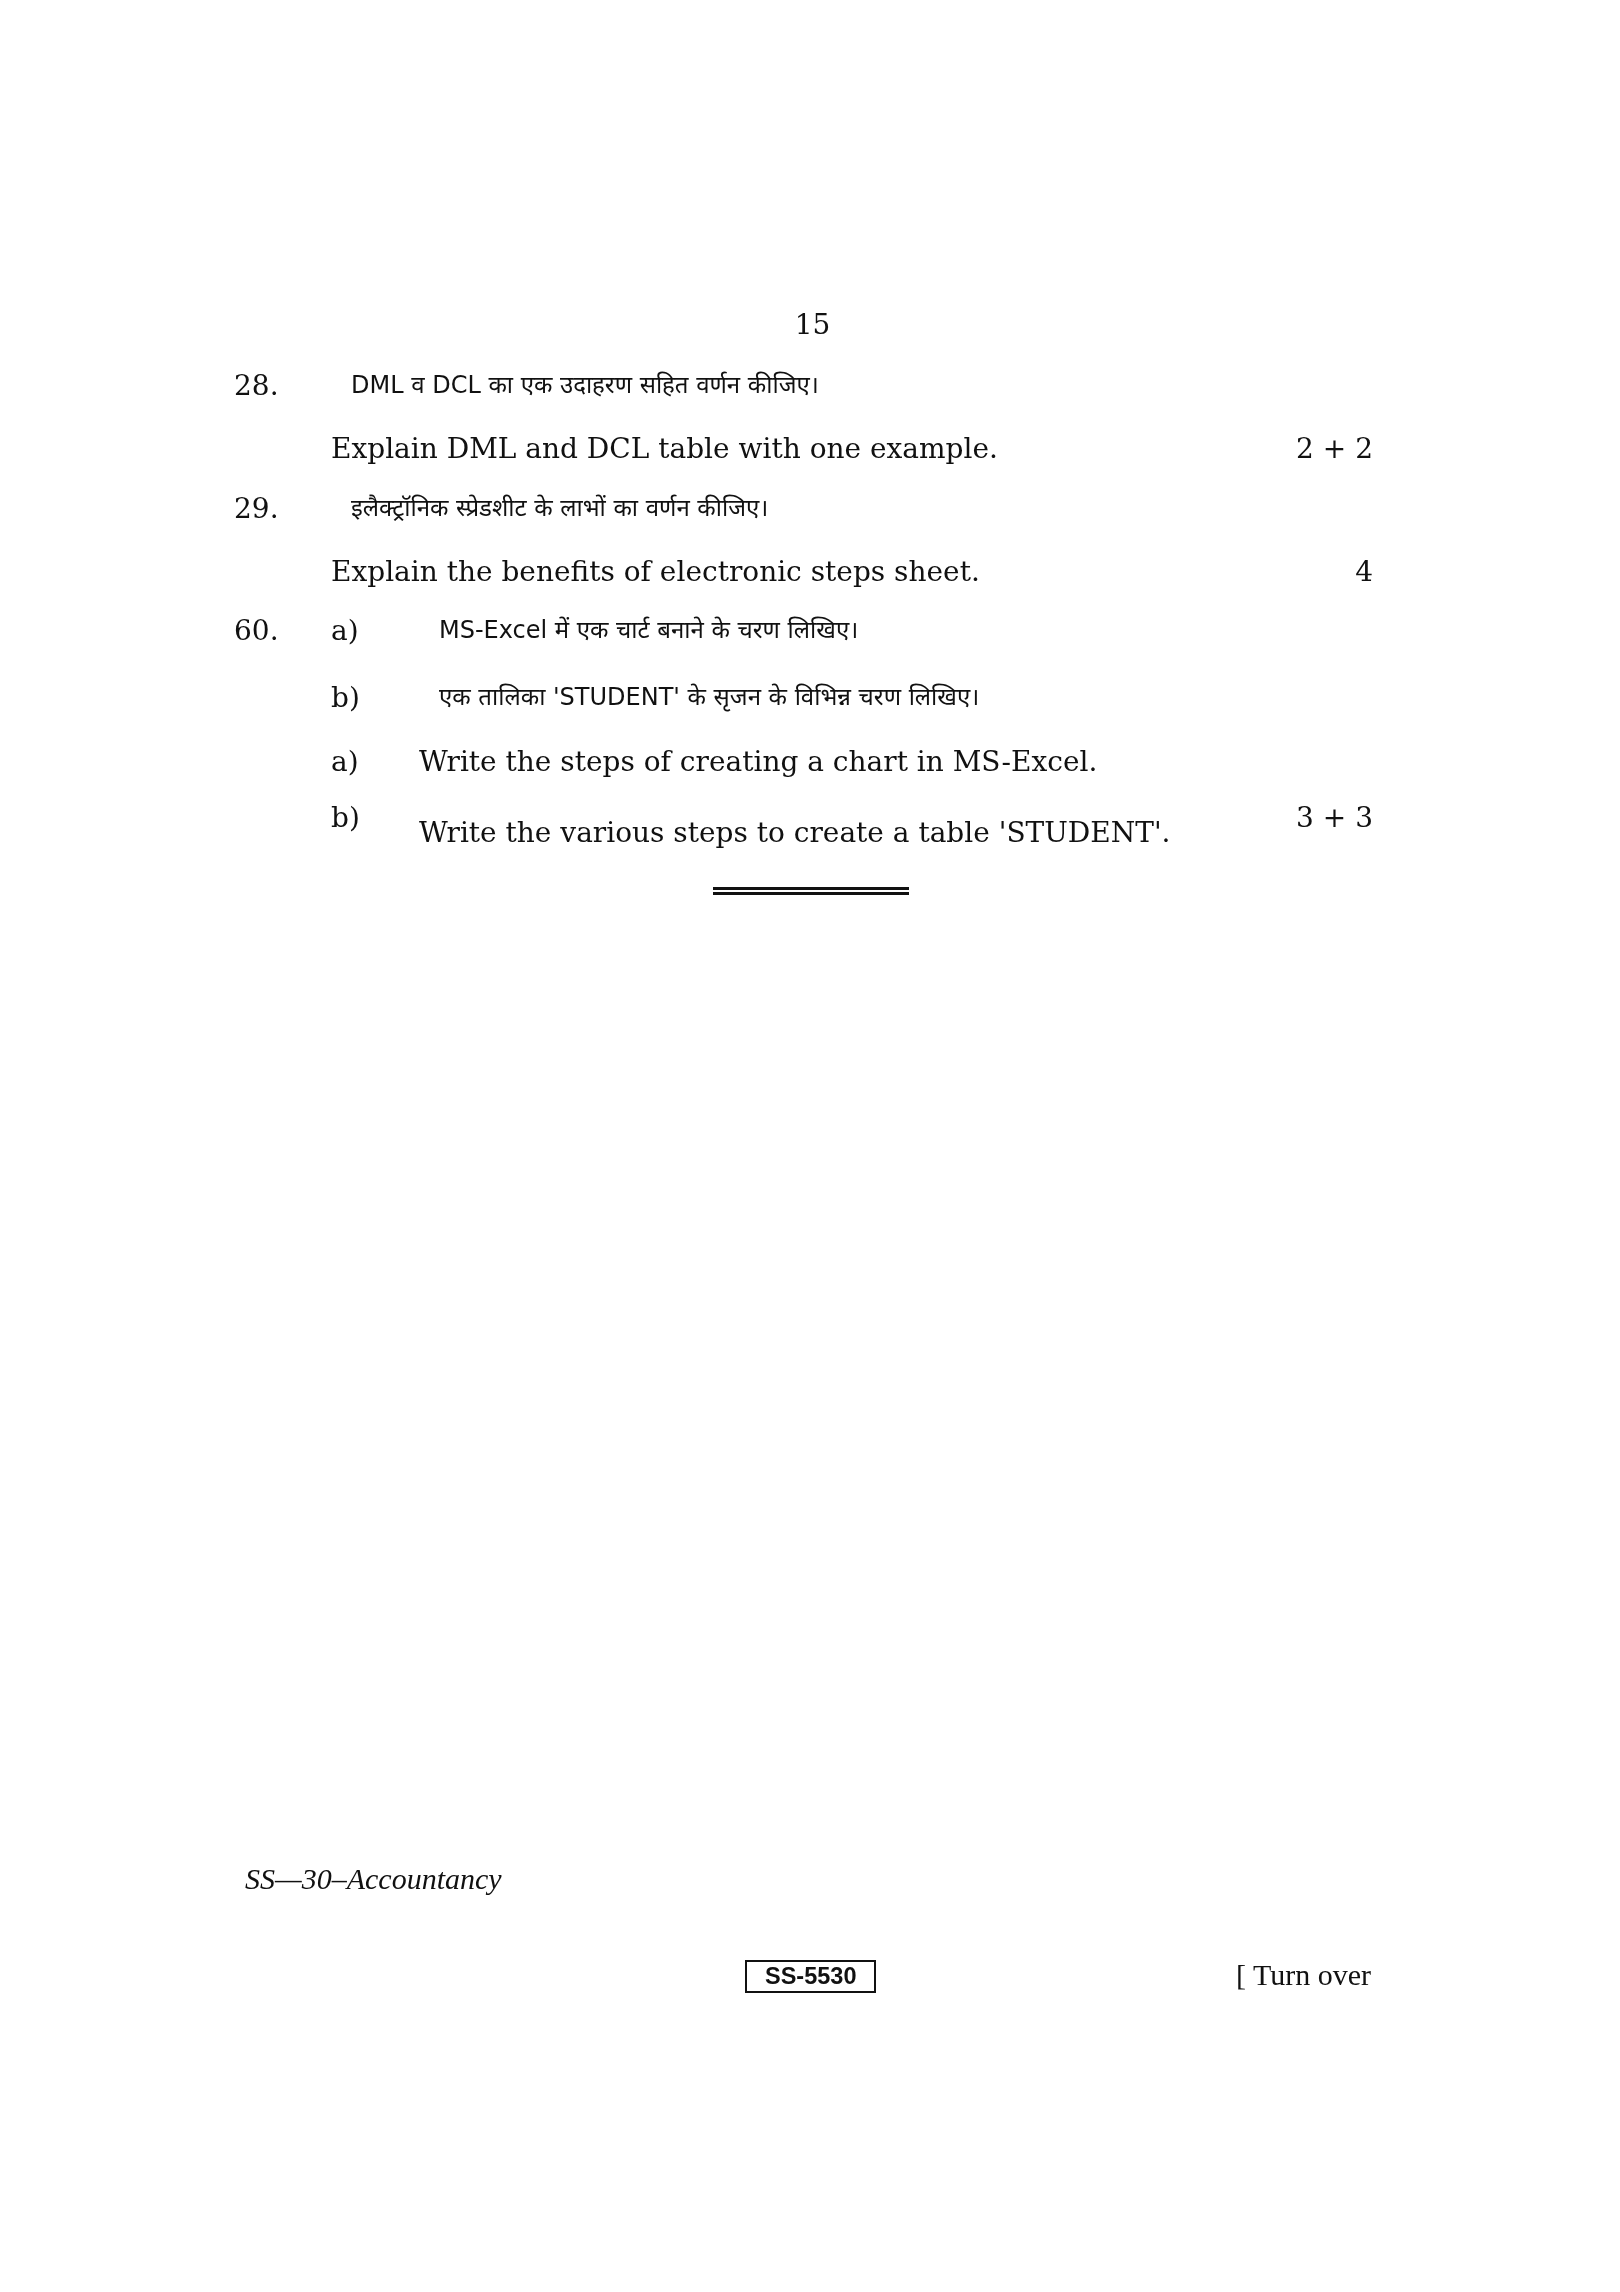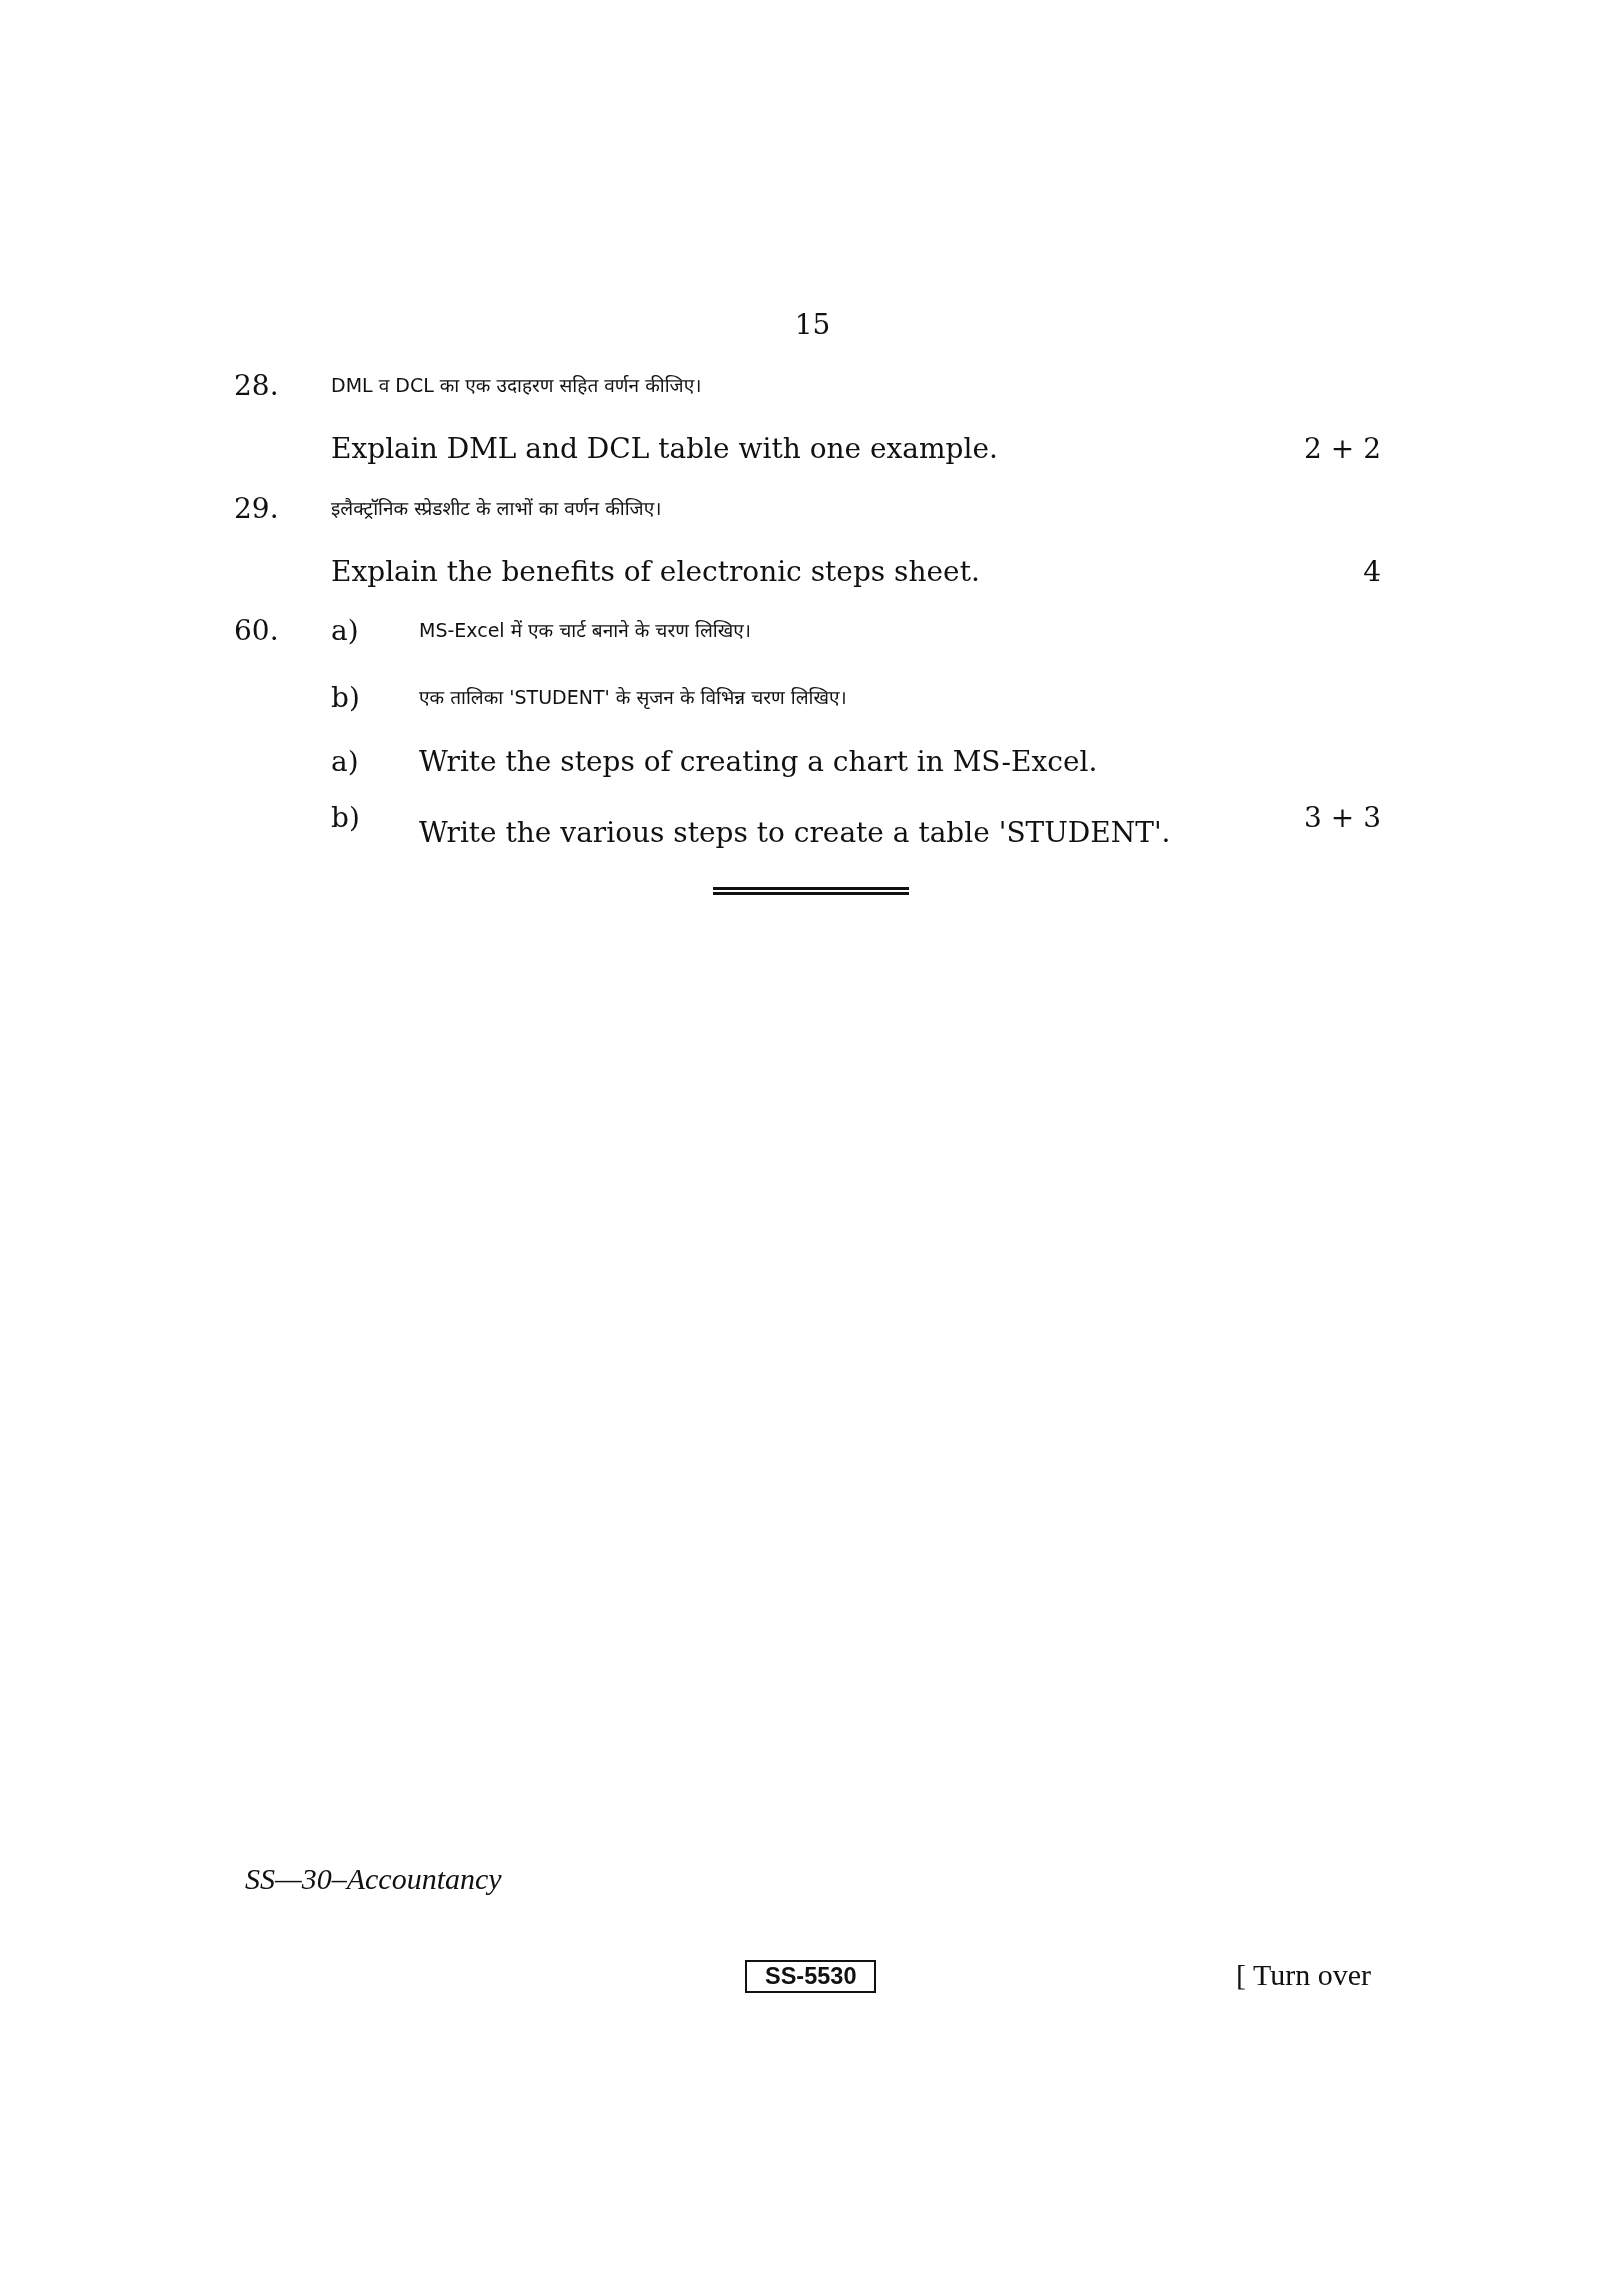--- a/index.html
+++ b/index.html
@@ -18,22 +18,22 @@
     .abs { position: absolute; white-space: nowrap; }
     .txt { font-size: 28px; line-height: 35px; }
     .page-number {
       left: 0; width: 1625px; text-align: center;
       top: 308px; font-size: 28px;
     }
     .qnum { left: 234px; }
     .body-text { left: 331px; }
     .sub-label { left: 331px; }
     .sub-text { left: 419px; }
-    .marks { right: 239px; text-align: right; }
-    .hi { font-family: "DejaVu Sans", "Liberation Sans", sans-serif; font-size: 19px; }
+    .marks { right: 247px; text-align: right; }
+    .hi { font-family: "DejaVu Sans", "Liberation Sans", sans-serif; font-size: 24px; margin-left: 20px; }
     .rule {
       left: 713px; width: 196px;
       border-top: 3.9px solid #111;
       height: 2px;
       border-bottom: 3.9px solid #111;
       top: 887px;
     }
     .footer-left {
       left: 245px; top: 1862px;
       font-family: "Liberation Serif", "DejaVu Serif", serif;

